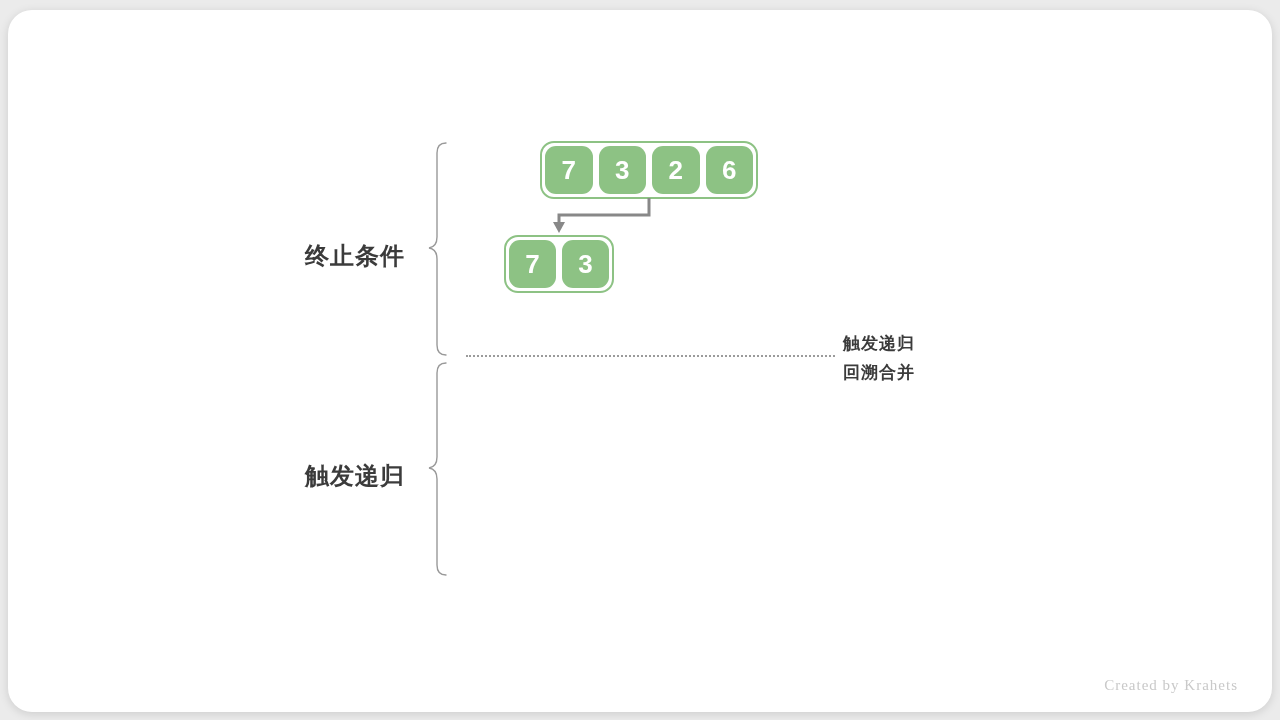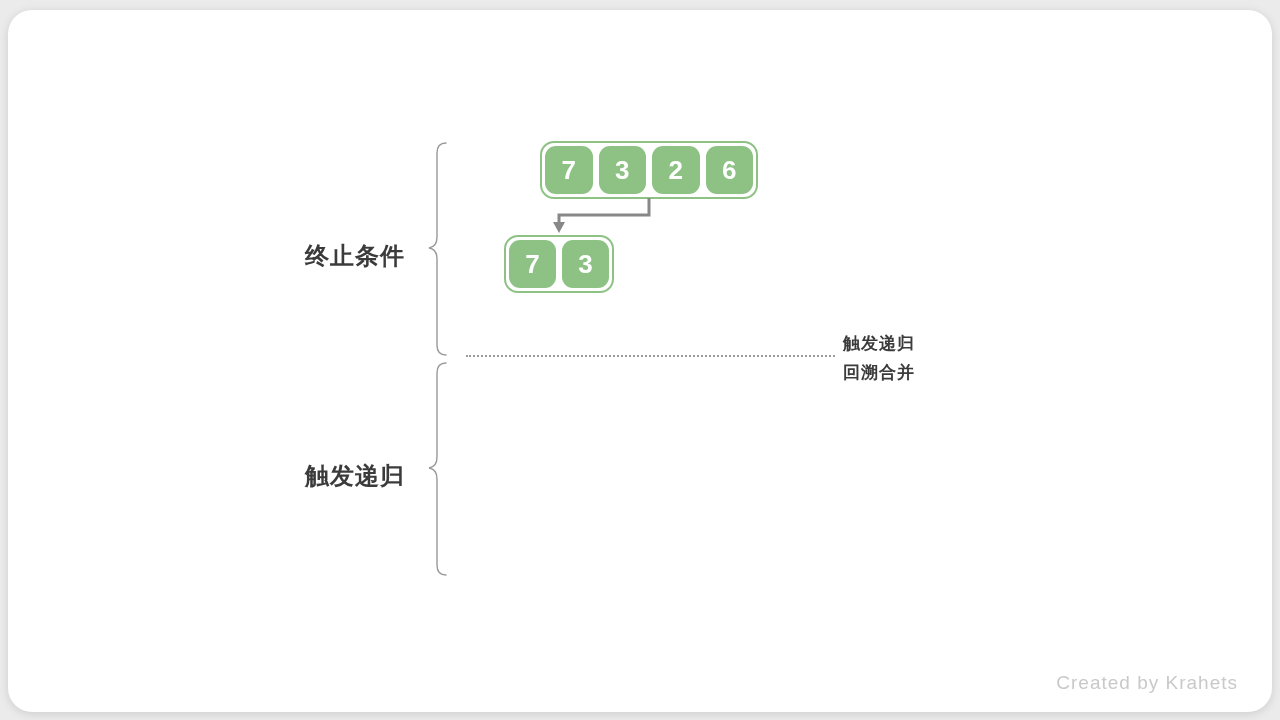--- a/index.html
+++ b/index.html
@@ -76,22 +76,22 @@
     font-weight: bold;
     color: #3b3b3b;
     line-height: 29px;
     letter-spacing: 1px;
     white-space: nowrap;
   }
   
   .watermark {
     position: absolute;
     right: 34px; bottom: 18px;
-    font-family: Liberation Sans, sans-serif;
-    font-size: 19px;
+    font-family: Liberation Serif, serif;
+    font-size: 15px;
     color: #c9c9c9;
     letter-spacing: 1px;
   }
 </style>
 </head>
 <body>
 
 <div class="card">
 
   <div class="phase-label p1">终止条件</div>

